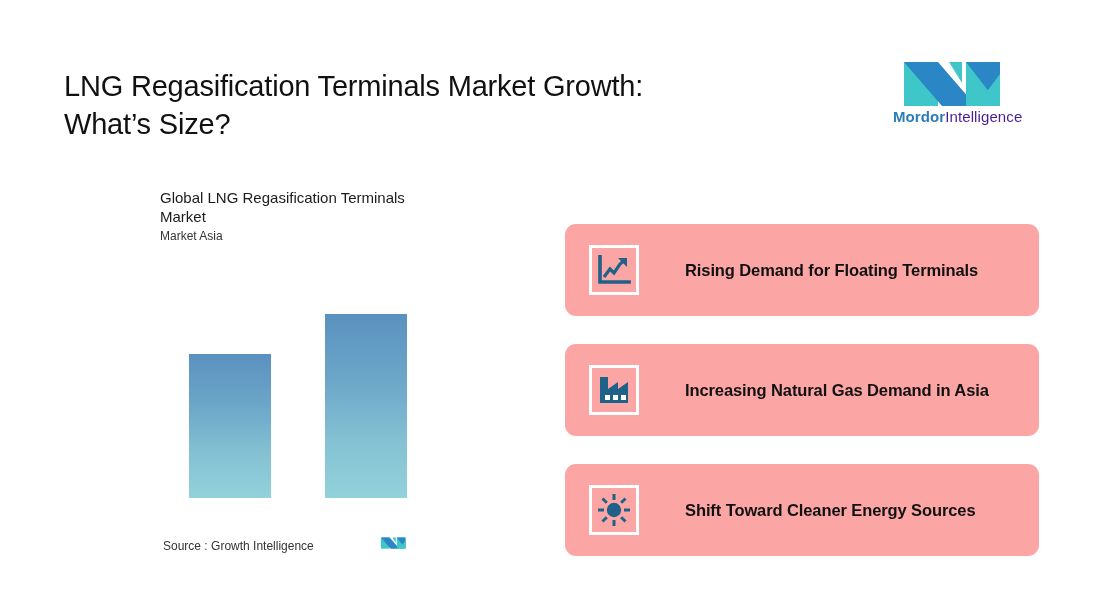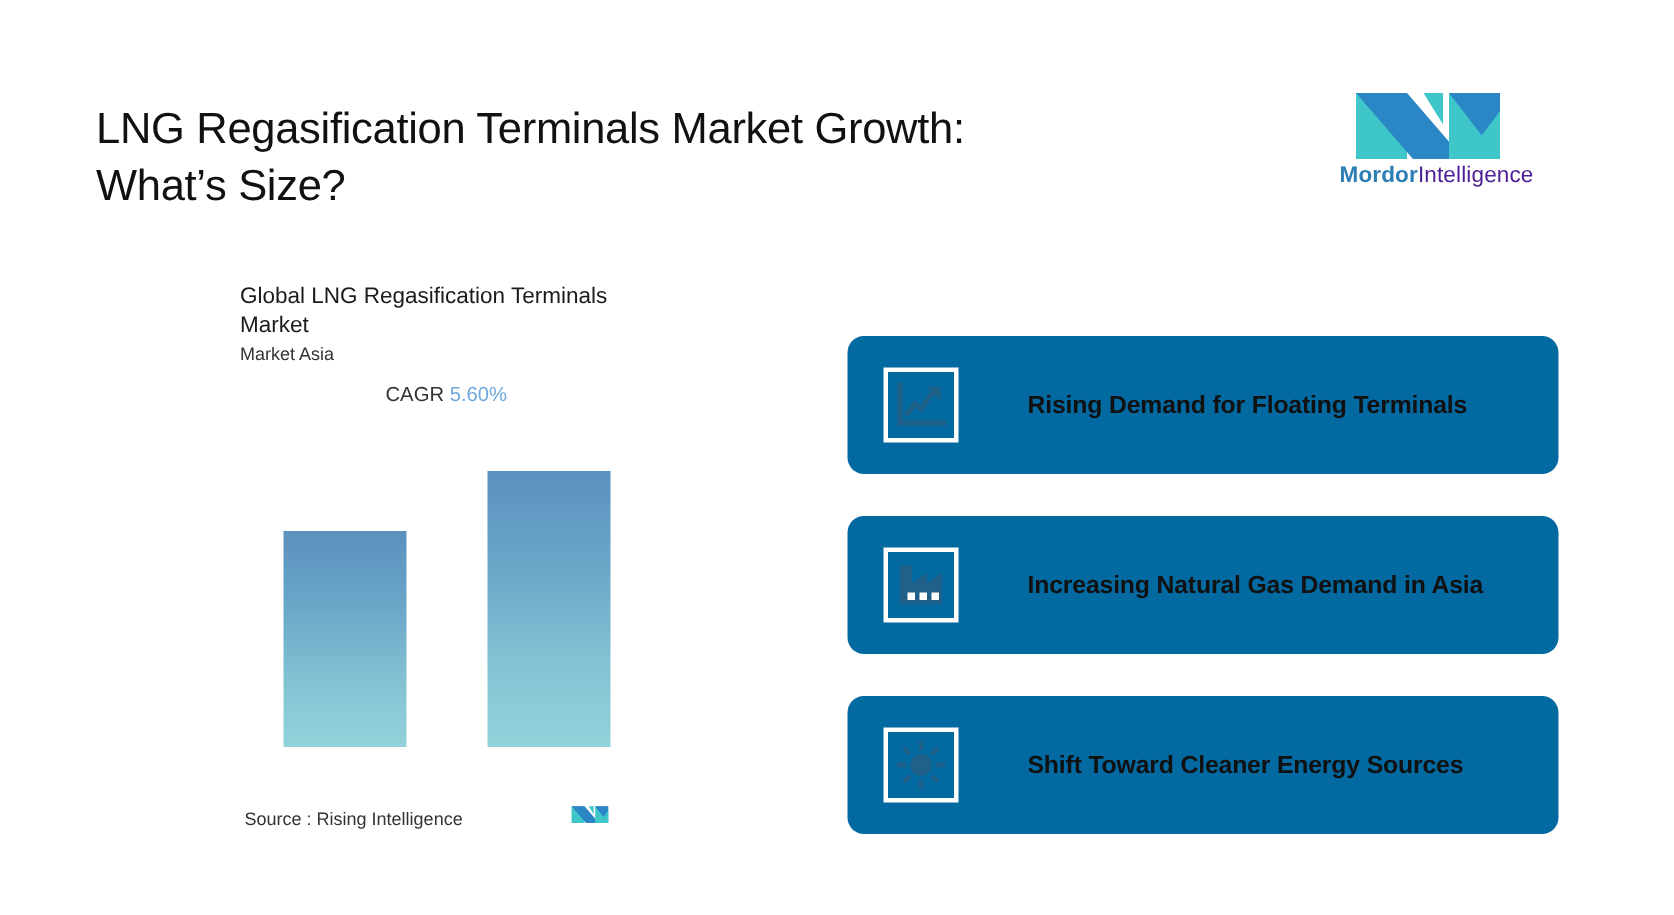--- a/index.html
+++ b/index.html
@@ -130,21 +130,21 @@
   #cards {
     position: absolute;
     left: 565px;
     top: 224px;
     width: 474px;
   }
   .info-card {
     position: relative;
     width: 474px;
     height: 92px;
-    background: #0369a1;
+    background: #fca5a5;
     border-radius: 11px;
     margin-bottom: 28px;
   }
   .card-icon-box {
     position: absolute;
     left: 24px;
     top: 21px;
     width: 50px;
     height: 50px;
     border: 3px solid #ffffff;
@@ -186,42 +186,38 @@
   <div id="brand-wordmark">
     <span class="wm-bold">Mordor</span><span class="wm-light">Intelligence</span>
   </div>
 </div>
 
 <div id="chart-panel">
 
   <div id="chart-title">Global LNG Regasification Terminals Market</div>
   <div id="chart-subtitle">Market Asia</div>
 
-  <div id="chart-cagr">
-    <span class="cagr-label">CAGR</span>
-    <span class="cagr-value">5.60%</span>
-  </div>
 
   <div id="plot-area">
 
     <div class="bar-col" style="left:29px;">
       <div class="bar-shape" style="height:144px;"></div>
 
     </div>
 
     <div class="bar-col" style="left:165px;">
       <div class="bar-shape" style="height:184px;"></div>
 
     </div>
 
   </div>
 
   <div id="source-line">
     <span>Source :</span>
-    <span>Rising Intelligence</span>
+    <span>Growth Intelligence</span>
   </div>
 
   <svg id="source-logo" width="28" height="17" viewBox="0 0 110 56">
     <polygon points="4,56 4,12 38,12 38,56" fill="#3fc6c9"></polygon>
     <polygon points="4,12 38,12 76,56 42,56" fill="#2b86c5"></polygon>
     <polygon points="49,12 62,12 62,33" fill="#3fc6c9"></polygon>
     <polygon points="66,56 66,12 100,12 100,56" fill="#3fc6c9"></polygon>
     <polygon points="66,12 100,12 100,56" fill="#2b86c5"></polygon>
     <polygon points="76,56 100,56 100,24" fill="#3fc6c9"></polygon>
   </svg>

